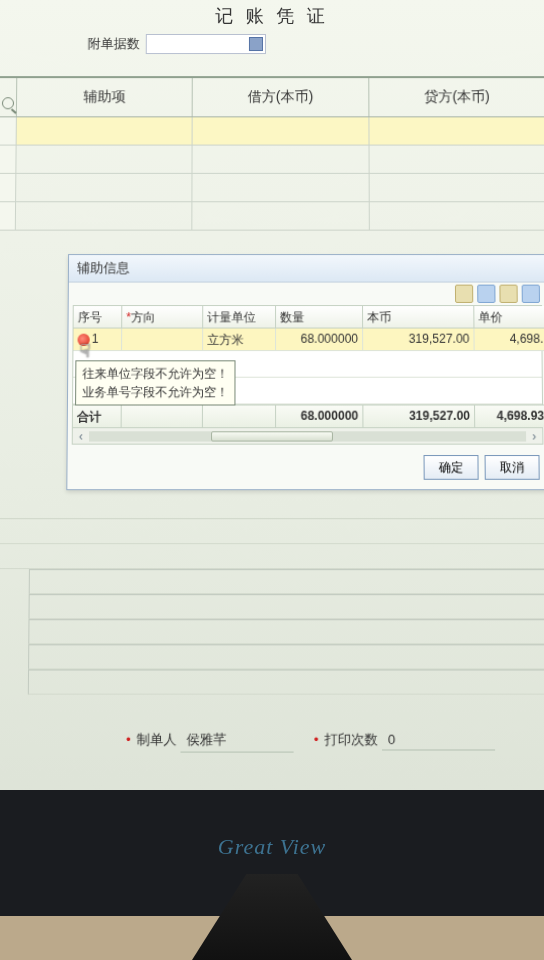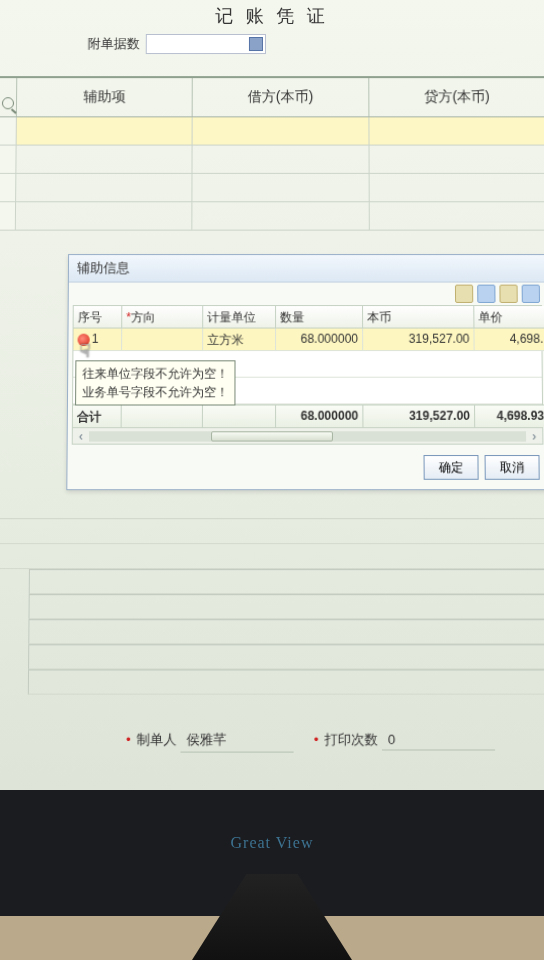--- a/index.html
+++ b/index.html
@@ -263,21 +263,22 @@
   .bezel {
     position: absolute;
     left: 0; right: 0; bottom: 0; height: 170px;
     background: #1a1c20;
   }
   .brand {
     position: absolute;
     left: 50%; transform: translateX(-50%);
     top: 44px;
     color: #3d7290;
-    font-size: 16px;
+    font-style: italic;
+    font-size: 22px;
     font-family: Georgia, serif;
     letter-spacing: 1px;
   }
   .stand {
     position: absolute;
     bottom: 0; left: 50%; transform: translateX(-50%);
     width: 160px; height: 86px;
     background: linear-gradient(#222,#111);
     clip-path: polygon(34% 0, 66% 0, 100% 100%, 0 100%);
   }

